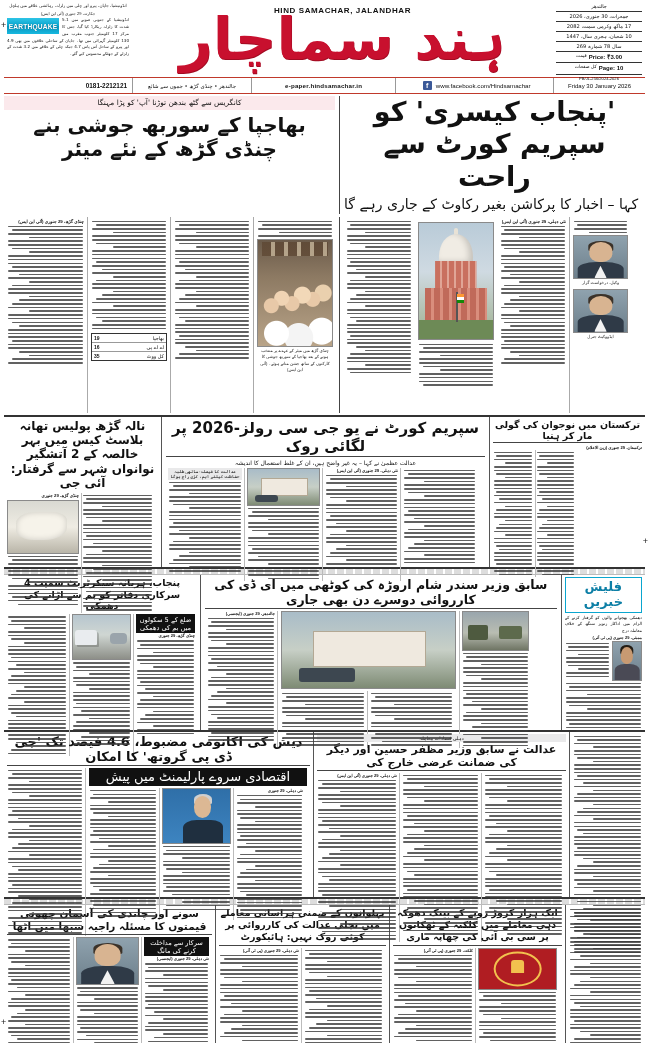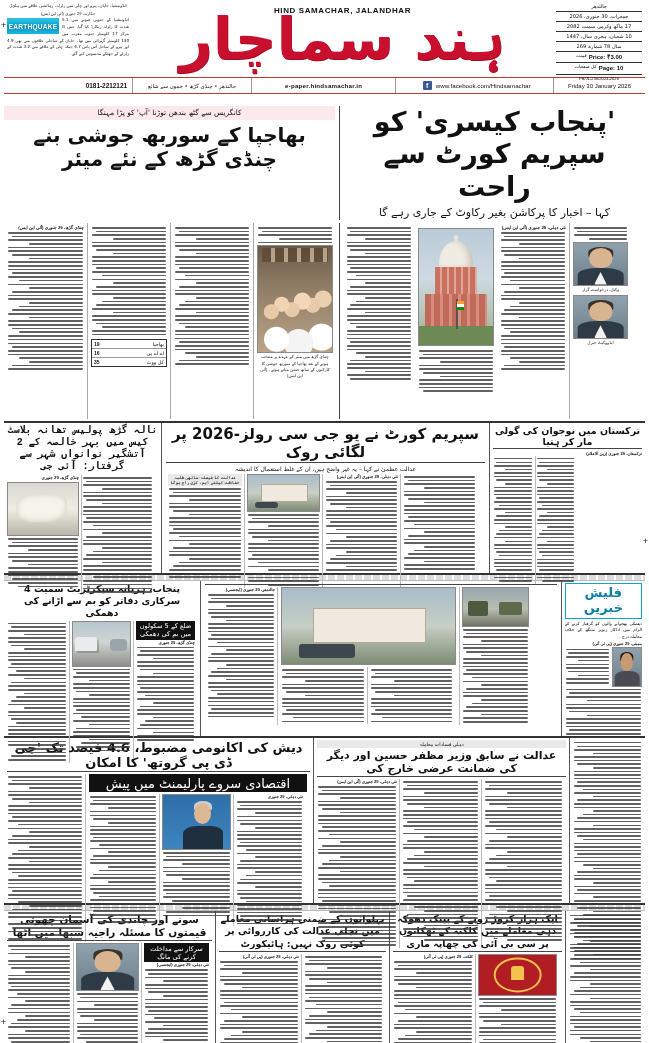--- a/index.html
+++ b/index.html
@@ -69,35 +69,35 @@
   .infostrip > div { padding:0 5px; height:100%; display:flex; align-items:center; justify-content:center;}
   .is-phone { width:128px; font-weight:bold; font-size:6.4px; justify-content:flex-end !important; }
   .is-note { width:120px; border-left:.7px solid #999; border-right:.7px solid #999; font-size:5.4px;}
   .is-epaper { flex:1; font-weight:600; letter-spacing:.2px;}
   .fb { width:9px;height:9px;background:#3b5998;color:#fff;font-weight:bold;font-size:7px;
         display:inline-flex;align-items:center;justify-content:center;margin:0 4px;border-radius:1px;}
   .is-fb { flex:1.1; border-left:.7px solid #999; }
   .is-date { width:92px; border-left:.7px solid #999; font-size:6px; }
 
   
-  .hl-row { display:flex; margin-top:12px; }
+  .hl-row { display:flex; margin-top:2px; }
   .hl-left { width:336px; padding-right:4px; border-right:.8px solid #444;}
   .kicker {
     background:#fbe9ec; text-align:center; font-size:7.4px; padding:2.4px 0;
     direction:rtl; font-family:"DejaVu Sans",sans-serif; color:#111;
   }
   .h1-urdu {
     direction:rtl; text-align:center; font-family:"DejaVu Sans",sans-serif;
     font-weight:bold; color:#111;
   }
   .hl-left .h1-urdu { font-size:20px; line-height:1.22; margin-top:3px; letter-spacing:-.5px;}
   .hl-right { flex:1; padding-left:4px; }
   .hl-right .h1-urdu { font-size:27px; line-height:1.2; letter-spacing:-.6px;}
   .hl-right .sub {
-    direction:rtl; text-align:center; font-size:11px; font-family:"DejaVu Sans",sans-serif;
+    direction:rtl; text-align:left; font-size:14px; font-family:"DejaVu Sans",sans-serif;
     margin-top:3px; line-height:1.25;
   }
 
   
   .photo { position:relative; overflow:hidden; border:.6px solid #8a8a8a; background:#cfd4d8; }
   .cap { font-size:4.2px; direction:rtl; text-align:center; line-height:1.5; padding:1px 1px 0;}
 
   
   .ph-group { background:linear-gradient(180deg,#6a5a4a 0%,#8d7a63 35%,#b9a488 100%); }
   .ph-group::before{ content:""; position:absolute; inset:0;
@@ -571,21 +571,21 @@
         </div>
         <div class="cap">ایڈووکیٹ جنرل</div>
       </div>
     </div>
   </div>
 
   <div class="rule-t2" style="margin-top:2px;"></div>
   <div class="cols" style="height:150px;">
 
     <div style="width:158px;border-right:.8px solid #555;padding:2px 3px;">
-      <div class="sec-h" style="font-size:10px;line-height:1.2;font-family:Liberation Mono, monospace;">نالہ گڑھ پولیس تھانہ بلاسٹ کیس میں بہر خالصہ کے 2 آتشگیر نوانواں شہر سے گرفتار: آئی جی</div>
+      <div class="sec-h" style="font-size:12px;line-height:1.2;">نالہ گڑھ پولیس تھانہ بلاسٹ کیس میں بہر خالصہ کے 2 آتشگیر نوانواں شہر سے گرفتار: آئی جی</div>
       <div class="cols" style="margin-top:2px;">
         <div style="width:74px;padding-right:2px;">
           <div class="dateline" style="font-size:4.2px">چنڈی گڑھ، 29 جنوری</div>
           <div class="photo ph-bandage" style="height:54px;margin-top:2px;"></div>
           <div class="body-lines">
             <i></i>
               <i></i>
               <i></i>
               <i></i>
               <i></i>
@@ -956,20 +956,21 @@
               <i></i>
               <i></i>
               <i></i>
               <i></i>
           </div>
         </div>
       </div>
     </div>
 
     <div style="width:368px;border-right:.8px solid #555;padding:2px 4px;">
+      <div class="sec-h" style="font-size:12.5px;">سابق وزیر سندر شام اروڑہ کی کوٹھی میں ای ڈی کی کارروائی دوسرے دن بھی جاری</div>
       <div class="rule-b" style="margin:1px 0 2px;"></div>
       <div class="cols">
         <div style="width:72px;padding:0 2px;">
           <div class="dateline" style="font-size:4.1px">جالندھر، 29 جنوری (ایجنسی)</div>
           <div class="body-lines">
             <i></i>
               <i></i>
               <i></i>
               <i></i>
               <i></i>

